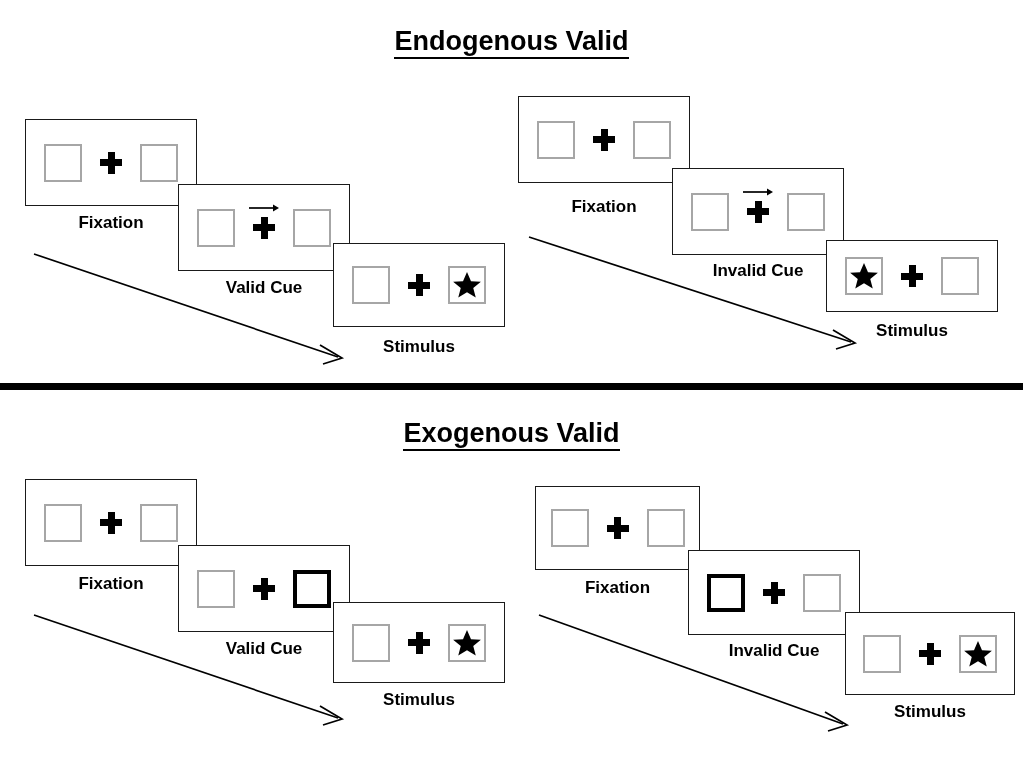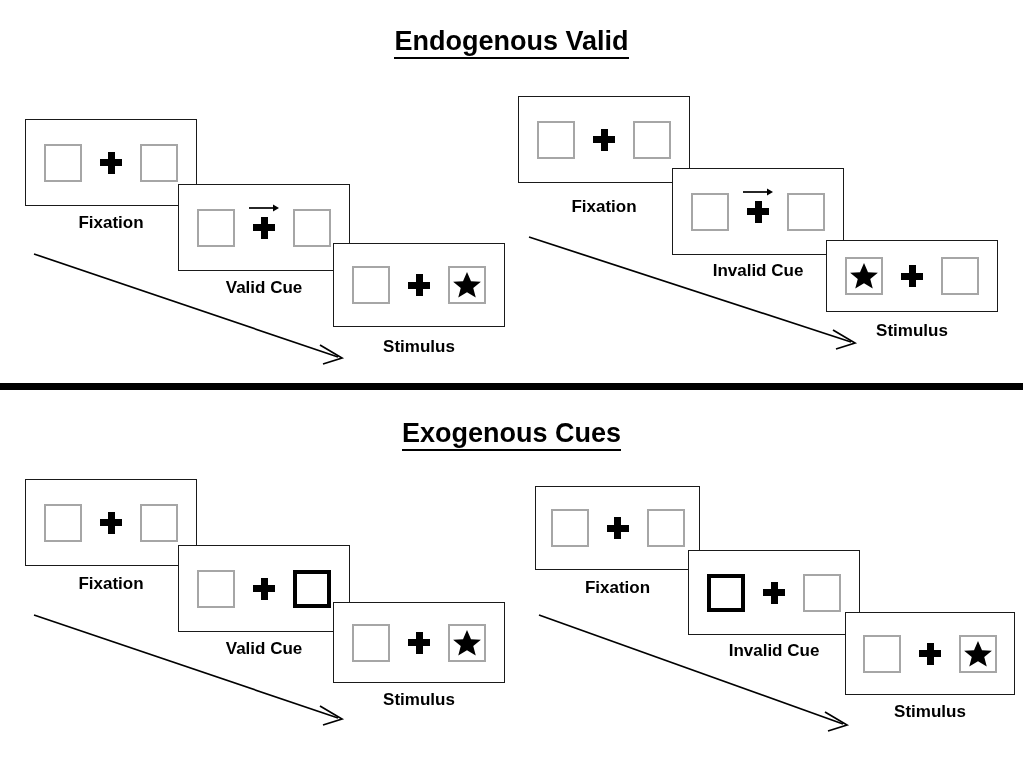--- a/index.html
+++ b/index.html
@@ -224,21 +224,21 @@
   </div>
   <div class="caption" style="left:826px;top:321px;width:172px;text-align:center;">Stimulus</div>
 
 </div>
 
 <div class="divider" style="left:0;top:383px;width:1023px;height:7px;"></div>
 
 <div class="section" style="top:390px;height:377px;">
 
   <div class="section-title" style="top:28px;">
-    <span>Exogenous Cues</span>
+    <span>Exogenous Valid</span>
   </div>
 
   <svg class="time-arrow" style="left:20px;top:216px;" width="340" height="125" viewBox="0 0 340 125">
     <line x1="14" y1="9" x2="318" y2="112" stroke="#000000" stroke-width="1.7"></line>
     <polyline points="300,100 322,113 303,119" fill="none" stroke="#000000" stroke-width="1.7"></polyline>
   </svg>
 
   <div class="panel" style="left:25px;top:89px;width:172px;height:87px;">
     <div class="panel-inner">
       <div class="box"></div>

